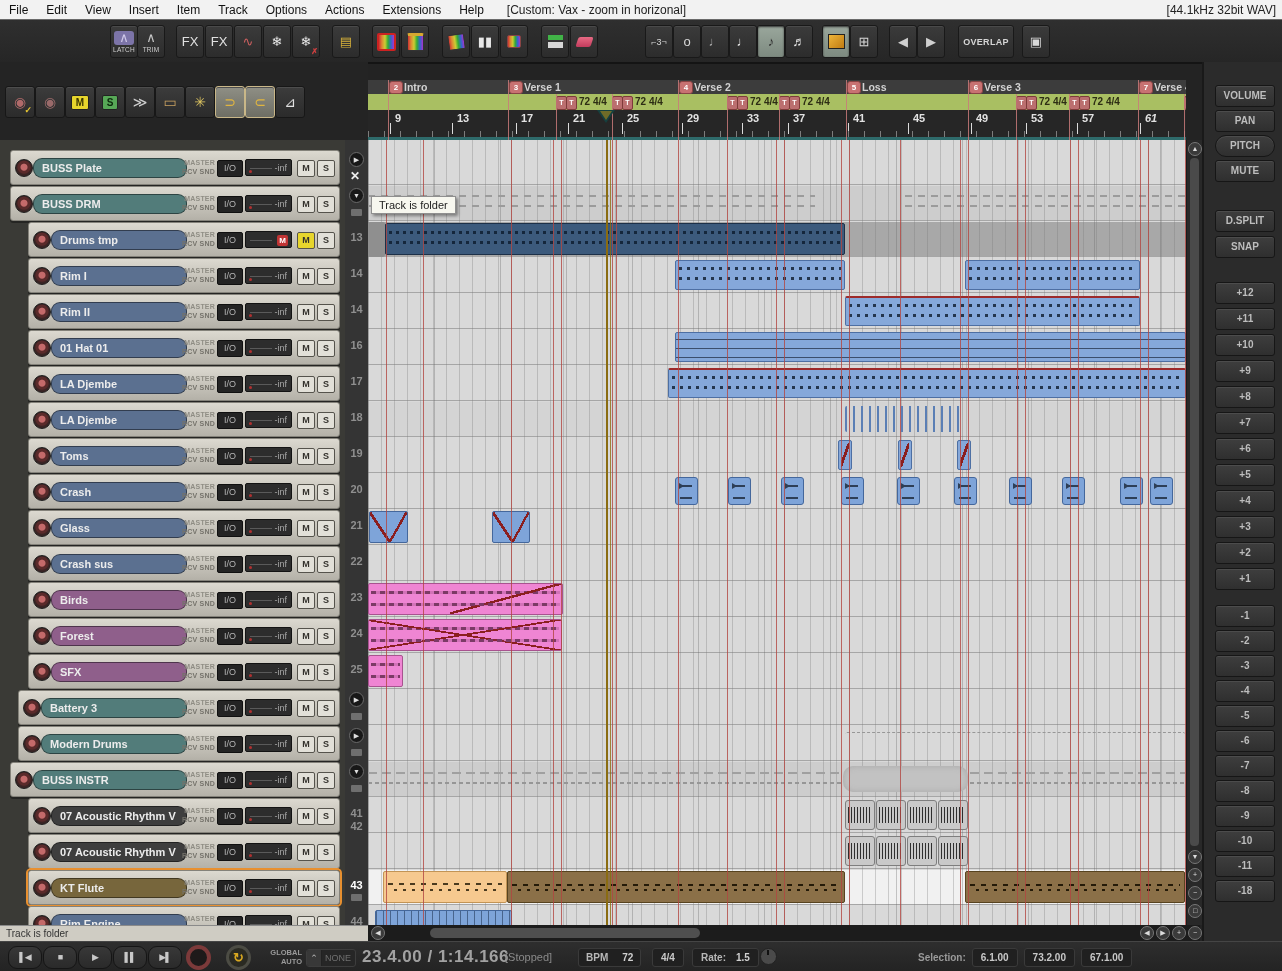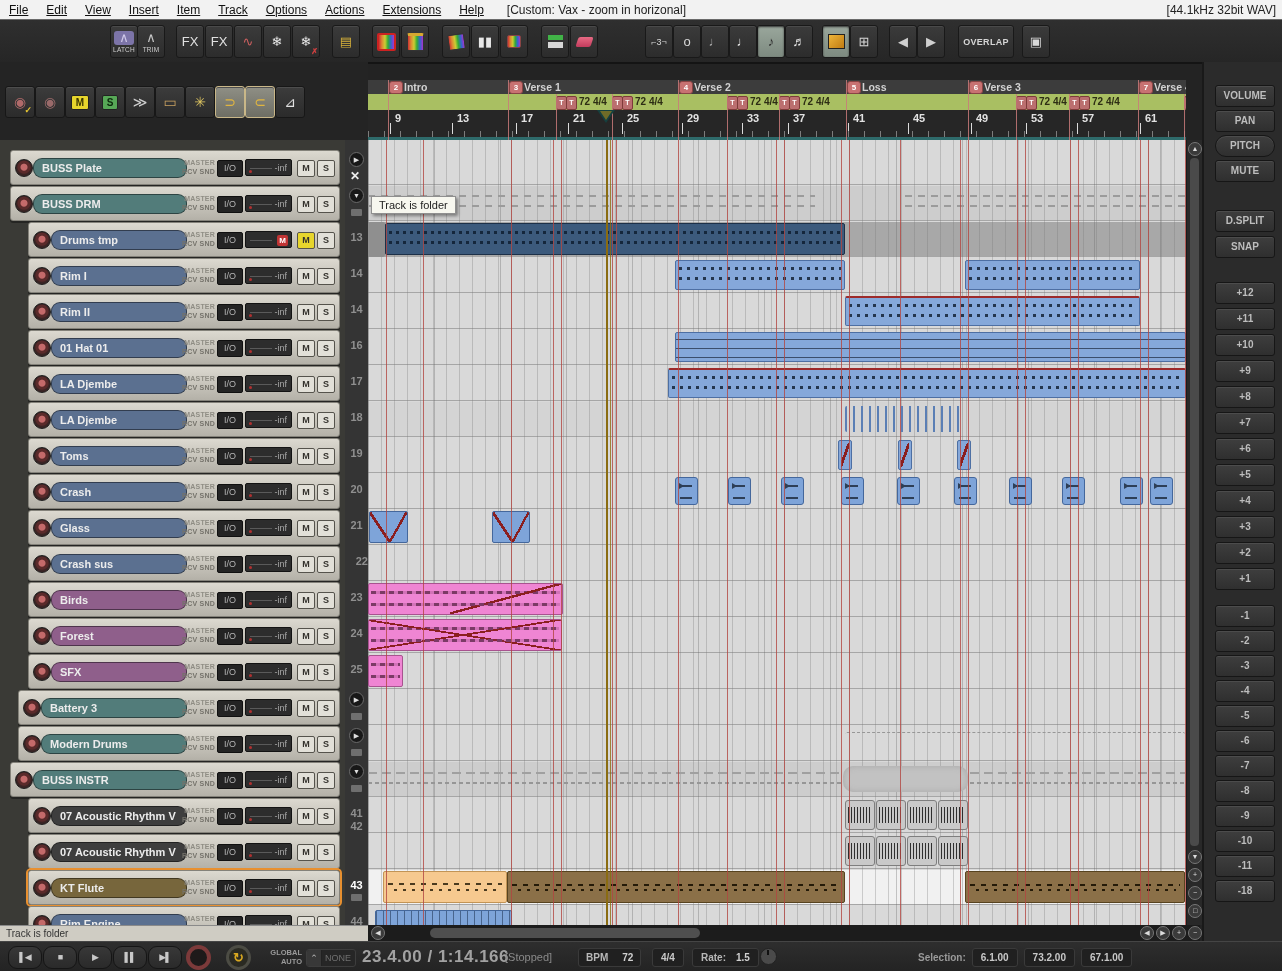--- a/index.html
+++ b/index.html
@@ -1,19 +1,19 @@
 <!DOCTYPE html>
 <html><head>
 <meta charset="utf-8">
 <style>
   html,body{margin:0;padding:0;background:#111;font-family:"Liberation Sans",sans-serif;}
   #scr{position:relative;width:1282px;height:971px;background:#232323;overflow:hidden;}
   
   #menubar{position:absolute;left:0;top:0;width:1282px;height:19px;background:#f2f2f2;border-bottom:1px solid #6a6a6a;display:flex;align-items:center;}
-  .mitem{display:inline-block;padding:0 9px;font-size:12px;color:#111;text-decoration:underline;}
+  .mitem{display:inline-block;padding:0 9px;font-size:12px;color:#111;}
   #menu-custom{font-size:12px;color:#222;margin-left:14px;}
   #menu-format{position:absolute;right:6px;font-size:12px;color:#222;}
   
   #toolbar{position:absolute;left:0;top:20px;width:1282px;height:42px;background:linear-gradient(#2f2f2f,#262626);border-bottom:2px solid #141414;}
   .tbtn{position:absolute;top:5px;width:26px;height:31px;background:linear-gradient(#3b3b3b,#2c2c2c);border:1px solid #191919;border-radius:3px;box-shadow:inset 0 1px 0 #4a4a4a;display:flex;flex-direction:column;align-items:center;justify-content:center;}
   .tbtn.sel{background:linear-gradient(#9aa79c,#7d8a80);box-shadow:inset 0 1px 2px #333;}
   .tbtn .ico{font-size:13px;line-height:14px;}
   .tbtn .lblt{font-size:6.5px;color:#cfcfcf;letter-spacing:.2px;margin-top:1px;}
   .tbtn .badge{position:absolute;right:1px;bottom:1px;font-size:8px;font-weight:bold;}
   .ico.grad1,.ico.grad2,.ico.grad3,.ico.grad4{width:15px;height:14px;border-radius:2px;background:linear-gradient(90deg,#c33,#d83,#cc3,#3a3,#36c,#a3c);}
@@ -318,21 +318,21 @@
         <div class="rl-num" style="left: 485px;">41</div>
         <div class="rl-tick" style="left: 540px;"></div>
         <div class="rl-num" style="left: 545px;">45</div>
         <div class="rl-tick" style="left: 603px;"></div>
         <div class="rl-num" style="left: 608px;">49</div>
         <div class="rl-tick" style="left: 658px;"></div>
         <div class="rl-num" style="left: 663px;">53</div>
         <div class="rl-tick" style="left: 709px;"></div>
         <div class="rl-num" style="left: 714px;">57</div>
         <div class="rl-tick" style="left: 772px;"></div>
-        <div class="rl-num" style="left: 777px;">61</div>
+        <div class="rl-num" style="left: 777px; font-style: italic;">61</div>
       </div>
       <div class="rl-teal"></div>
       <div class="rl-minor"></div>
       <div class="mk-stem" style="left: 20px;"></div>
       <div class="mk-badge" style="left: 21px;">2</div>
       <div class="mk-label" style="left: 36px;">Intro</div>
       <div class="mk-stem" style="left: 140px;"></div>
       <div class="mk-badge" style="left: 141px;">3</div>
       <div class="mk-label" style="left: 156px;">Verse 1</div>
       <div class="mk-stem" style="left: 310px;"></div>
@@ -652,21 +652,21 @@
       <div class="nfold" style="top: 69px;"></div>
       <div class="tnum" style="top: 91px;">13</div>
       <div class="tnum" style="top: 127px;">14</div>
       <div class="tnum" style="top: 163px;">14</div>
       <div class="tnum" style="top: 199px;">16</div>
       <div class="tnum" style="top: 235px;">17</div>
       <div class="tnum" style="top: 271px;">18</div>
       <div class="tnum" style="top: 307px;">19</div>
       <div class="tnum" style="top: 343px;">20</div>
       <div class="tnum" style="top: 379px;">21</div>
-      <div class="tnum" style="top: 415px; text-align: right;">22</div>
+      <div class="tnum" style="top: 415px;">22</div>
       <div class="tnum" style="top: 451px;">23</div>
       <div class="tnum" style="top: 487px;">24</div>
       <div class="tnum" style="top: 523px;">25</div>
       <div class="ncirc" style="top: 552px;">▶</div>
       <div class="nfold" style="top: 573px;"></div>
       <div class="ncirc" style="top: 588px;">▶</div>
       <div class="nfold" style="top: 609px;"></div>
       <div class="ncirc" style="top: 624px;">▼</div>
       <div class="nfold" style="top: 645px;"></div>
       <div class="tnum" style="top: 667px;">41</div>

